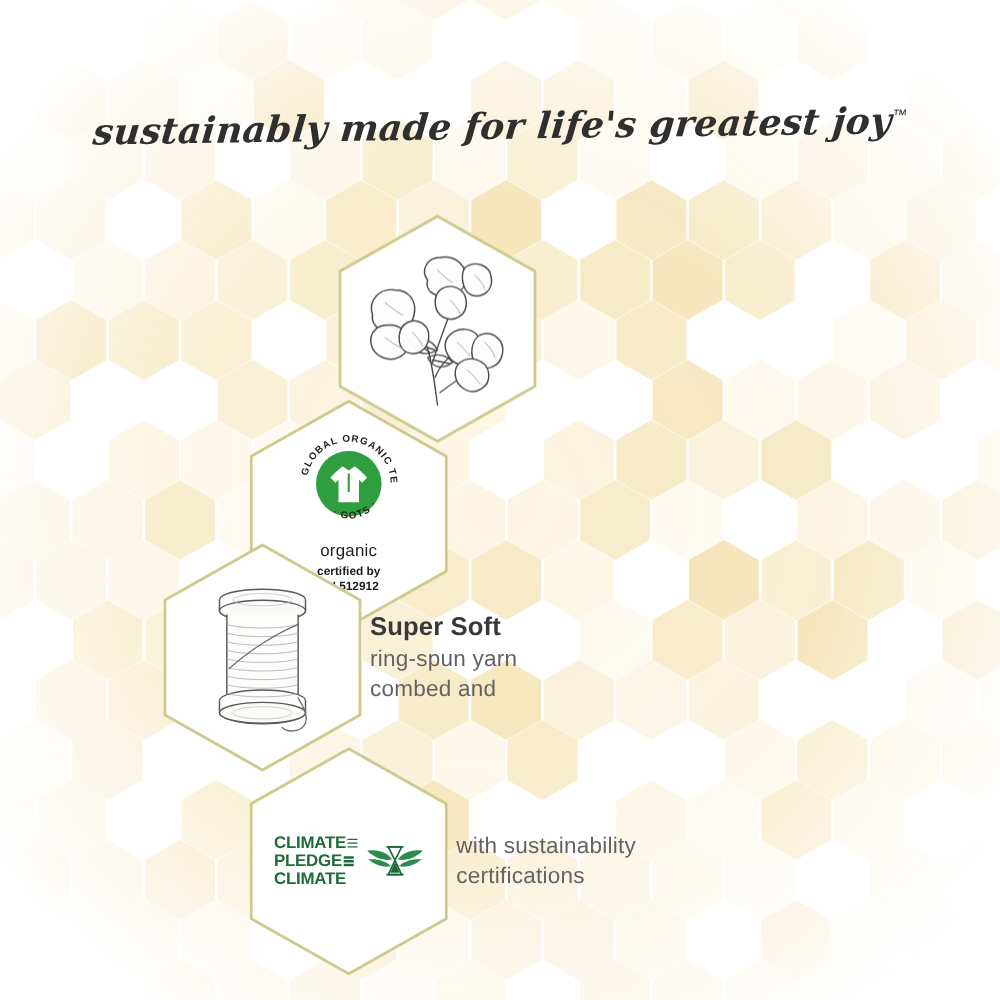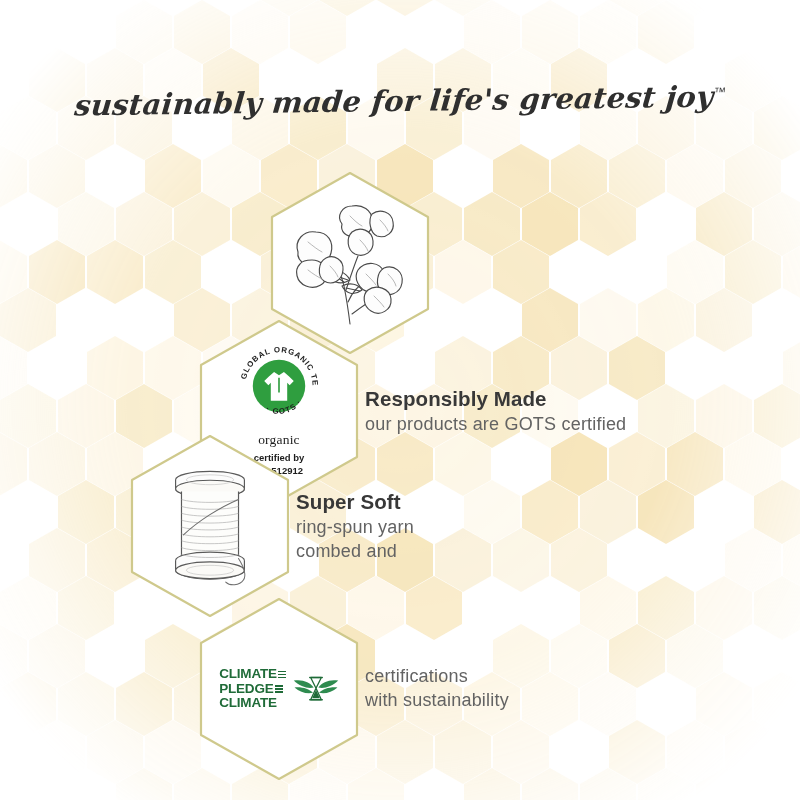--- a/index.html
+++ b/index.html
@@ -104,21 +104,20 @@
   #feature-trusted     { left:197px; top:596px; }
 
   
   .gots { display:flex; flex-direction:column; align-items:center; }
   .gots-mark { width:82px; height:82px; display:block; }
   .gots-organic {
     font-size:13.5px;
     color:#1d1d1d;
     margin-top:5px;
     letter-spacing:0.2px;
-    font-family:Liberation Serif, serif;
   }
   .gots-certby {
     font-size:9.5px;
     font-weight:700;
     color:#1d1d1d;
     line-height:1.28;
     text-align:center;
     margin-top:4px;
   }
 
@@ -491,24 +490,20 @@
           </text>
         </svg>
         <div class="gots-organic">organic</div>
         <div class="gots-certby">
           <div>certified by</div>
           <div>CU 512912</div>
         </div>
       </div>
     </div>
   </div>
-  <div class="ftext">
-    <div class="ftitle">Responsibly Made</div>
-    <div class="fline">our products are GOTS certified</div>
-  </div>
 </div>
 
 <div class="feature" id="feature-soft">
   <div class="hexcell">
     <svg class="hexframe" viewBox="0 0 164 186" xmlns="http://www.w3.org/2000/svg">
       <polygon points="82,3 160,47 160,139 82,183 4,139 4,47" fill="#ffffff" stroke="#cfc98c" stroke-width="2.2" stroke-linejoin="round"></polygon>
     </svg>
     <div class="hexinner">
       <svg viewBox="0 0 120 130" width="118" height="128">
         <g stroke="#5a5a5a" fill="#fcfcfc" stroke-width="1.2" stroke-linejoin="round">
@@ -594,16 +589,16 @@
             <path d="M23 7 L37 7 L30 21 L37 36 L23 36 L30 21 Z"></path>
             <line x1="21" y1="7" x2="39" y2="7"></line>
             <line x1="21" y1="36" x2="39" y2="36"></line>
           </g>
           <path d="M30 23 L35 34 L25 34 Z" fill="#1f6b38"></path>
         </svg>
       </div>
     </div>
   </div>
   <div class="ftext">
+    <div class="fline">with sustainability</div>
     <div class="fline">certifications</div>
-    <div class="fline">with sustainability</div>
   </div>
 </div>
 
 </body></html>

